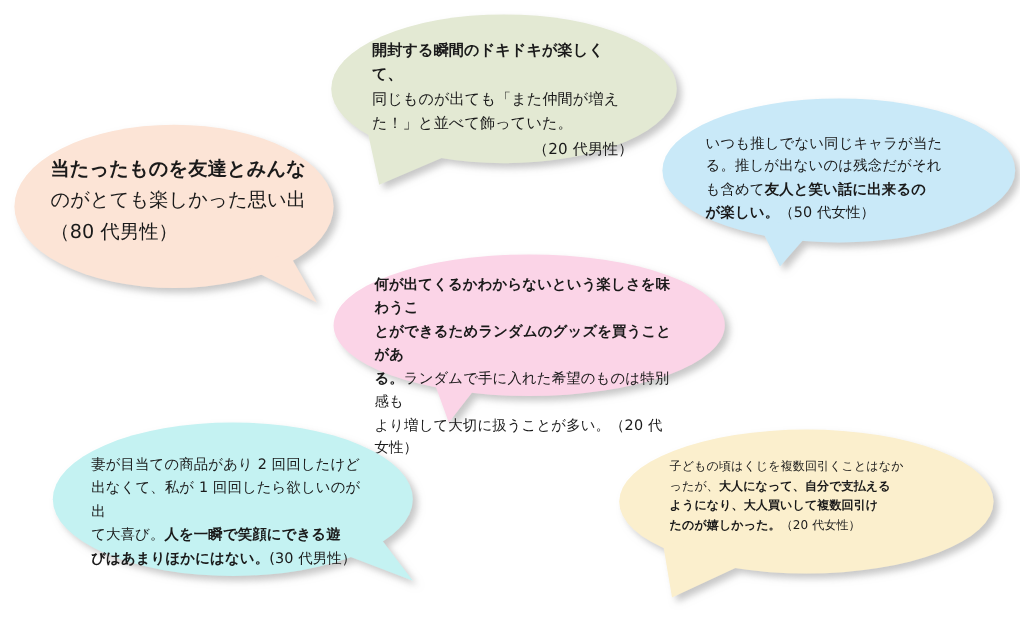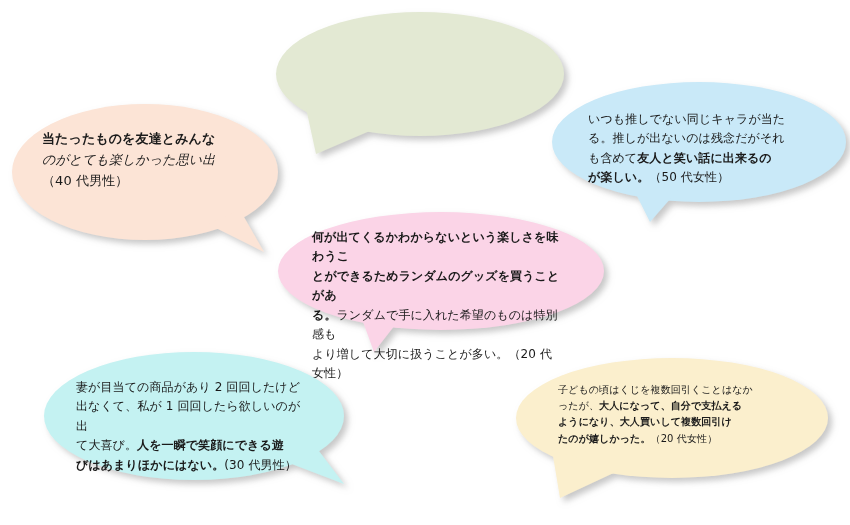--- a/index.html
+++ b/index.html
@@ -19,21 +19,21 @@
     box-sizing:border-box;
     color:#1a1a1a;
     line-height:1.62;
     letter-spacing:0.1px;
     white-space:pre-wrap;
   }
   .b{font-weight:bold;}
   .n{font-weight:normal;}
 
   
-  #bub-peach .txt   {left:30px; top:24px;  width:216px; font-size:13px; text-indent:0;}
+  #bub-peach .txt   {left:30px; top:24px;  width:216px; font-size:16px; text-indent:0;}
   #bub-green .txt   {left:34px; top:20px;  width:218px; font-size:12.6px;}
   #bub-blue  .txt   {left:36px; top:28px;  width:216px; font-size:12px;}
   #bub-pink  .txt   {left:34px; top:16px;  width:248px; font-size:12px;}
   #bub-cyan  .txt   {left:32px; top:26px;  width:228px; font-size:12px;}
   #bub-beige .txt   {left:42px; top:24px;  width:224px; font-size:10px;}
 
   .ta-r{text-align:right;display:block;}
   .ta-c{text-align:center;display:block;}
 </style>
 </head>
@@ -46,35 +46,36 @@
       <defs>
         <filter id="shadowPeach" x="-20%" y="-20%" width="160%" height="170%">
           <feDropShadow dx="4" dy="4" stdDeviation="3" flood-color="#9a9a9a" flood-opacity="0.55"></feDropShadow>
         </filter>
       </defs>
       <g filter="url(#shadowPeach)">
         <ellipse cx="133" cy="68" rx="133" ry="68" fill="#FCE4D6"></ellipse>
         <path d="M 196 120 L 252 148 L 228 106 Z" fill="#FCE4D6"></path>
       </g>
     </svg>
-    <div class="txt"><span class="ta-c" style="text-align: left;"><span class="b">当たったものを友達とみんな</span></span><span class="ta-c" style="text-align: left; font-style: italic;"><span class="n">のがとても楽しかった思い出</span></span><span class="ta-c" style="text-align: left;"><span class="n">（40 代男性）</span></span></div>
+    <div class="txt"><span class="ta-c" style="text-align: left;"><span class="b">当たったものを友達とみんな</span></span><span class="ta-c" style="text-align: left;"><span class="n">のがとても楽しかった思い出</span></span><span class="ta-c" style="text-align: left;"><span class="n">（80 代男性）</span></span></div>
   </div>
 
   <div class="bubble" id="bub-green" style="left:276px; top:12px; width:290px; height:152px;">
     <svg width="290" height="155" viewBox="0 0 290 155">
       <defs>
         <filter id="shadowGreen" x="-20%" y="-20%" width="160%" height="175%">
           <feDropShadow dx="4" dy="4" stdDeviation="3" flood-color="#9a9a9a" flood-opacity="0.55"></feDropShadow>
         </filter>
       </defs>
       <g filter="url(#shadowGreen)">
         <ellipse cx="144" cy="62" rx="144" ry="62" fill="#E3E9D3"></ellipse>
         <path d="M 30 96 L 40 142 L 96 118 Z" fill="#E3E9D3"></path>
       </g>
     </svg>
+    <div class="txt"><span class="ta-c" style="text-align: left;"><span class="b">開封する瞬間のドキドキが楽しくて、</span></span><span class="ta-c" style="text-align: left;"><span class="n">同じものが出ても「また仲間が増え</span></span><span class="ta-c" style="text-align: left;"><span class="n">た！」と並べて飾っていた。</span></span><span class="ta-r" style="text-align: right;"><span class="n">（20 代男性）</span></span></div>
   </div>
 
   <div class="bubble" id="bub-blue" style="left:552px; top:82px; width:294px; height:138px;">
     <svg width="294" height="145" viewBox="0 0 294 145">
       <defs>
         <filter id="shadowBlue" x="-20%" y="-20%" width="160%" height="175%">
           <feDropShadow dx="4" dy="4" stdDeviation="3" flood-color="#9a9a9a" flood-opacity="0.55"></feDropShadow>
         </filter>
       </defs>
       <g filter="url(#shadowBlue)">

